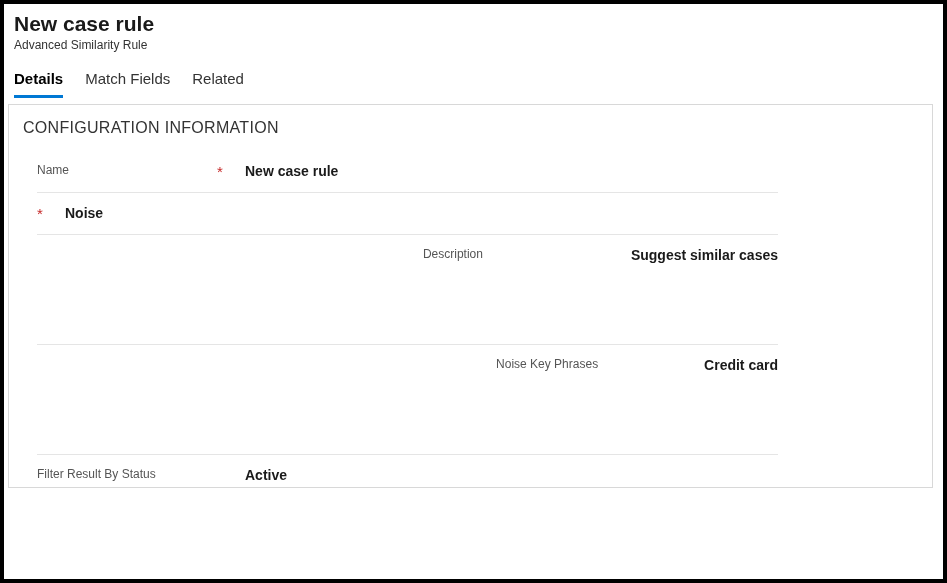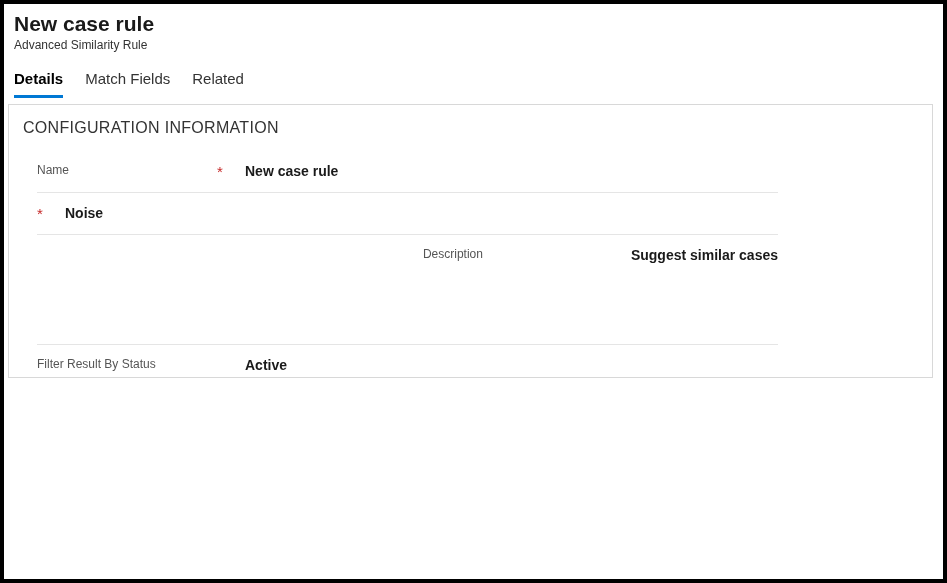--- a/index.html
+++ b/index.html
@@ -136,20 +136,27 @@
   </div>
 
   <div class="field-row tall">
     <div class="field-label-wrap">
       <span class="field-label">Description</span>
     </div>
     <div class="required-mark"></div>
     <div class="field-value">Suggest similar cases</div>
   </div>
 
+  <div class="field-row tall">
+    <div class="field-label-wrap">
+      <span class="field-label">Noise Key Phrases</span>
+    </div>
+    <div class="required-mark"></div>
+    <div class="field-value">Credit card</div>
+  </div>
 
   <div class="field-row last">
     <div class="field-label-wrap">
       <span class="field-label">Filter Result By Status</span>
     </div>
     <div class="required-mark"></div>
     <div class="field-value">Active</div>
   </div>
 
 </div>

